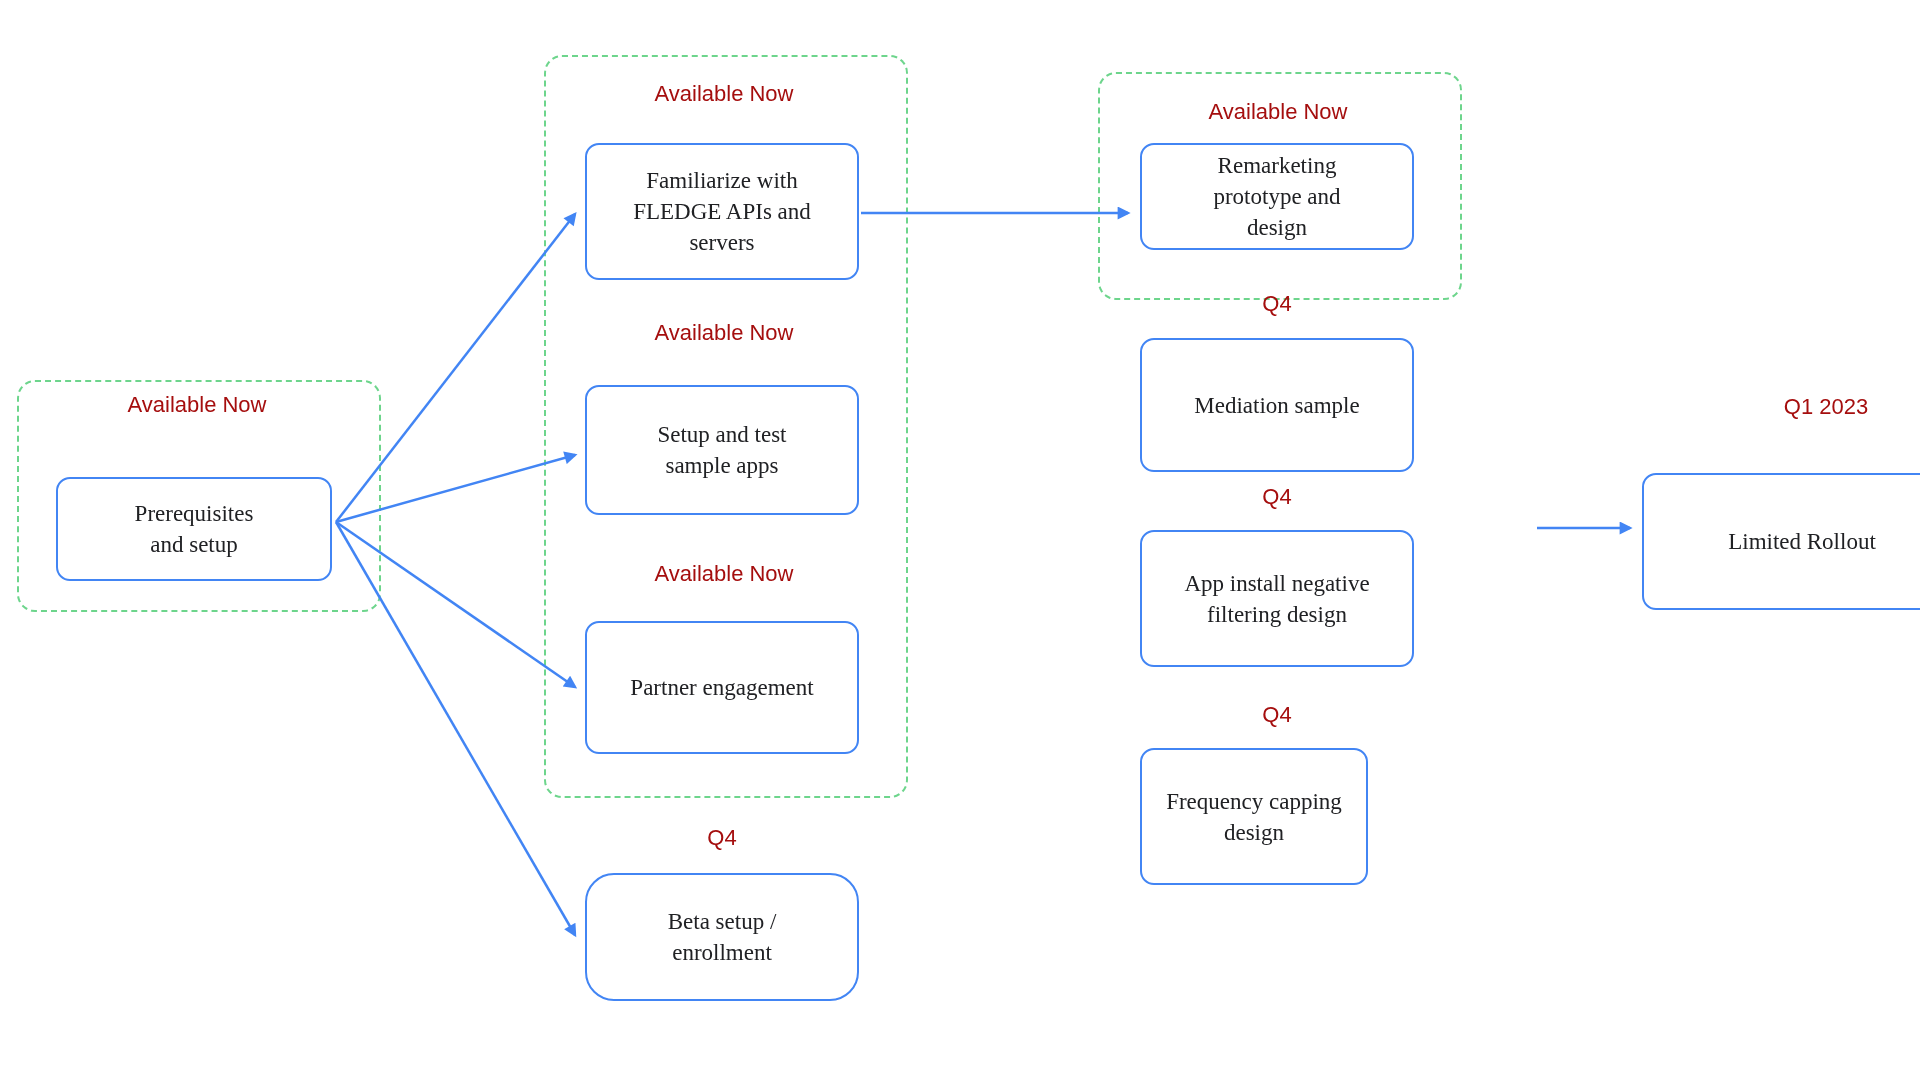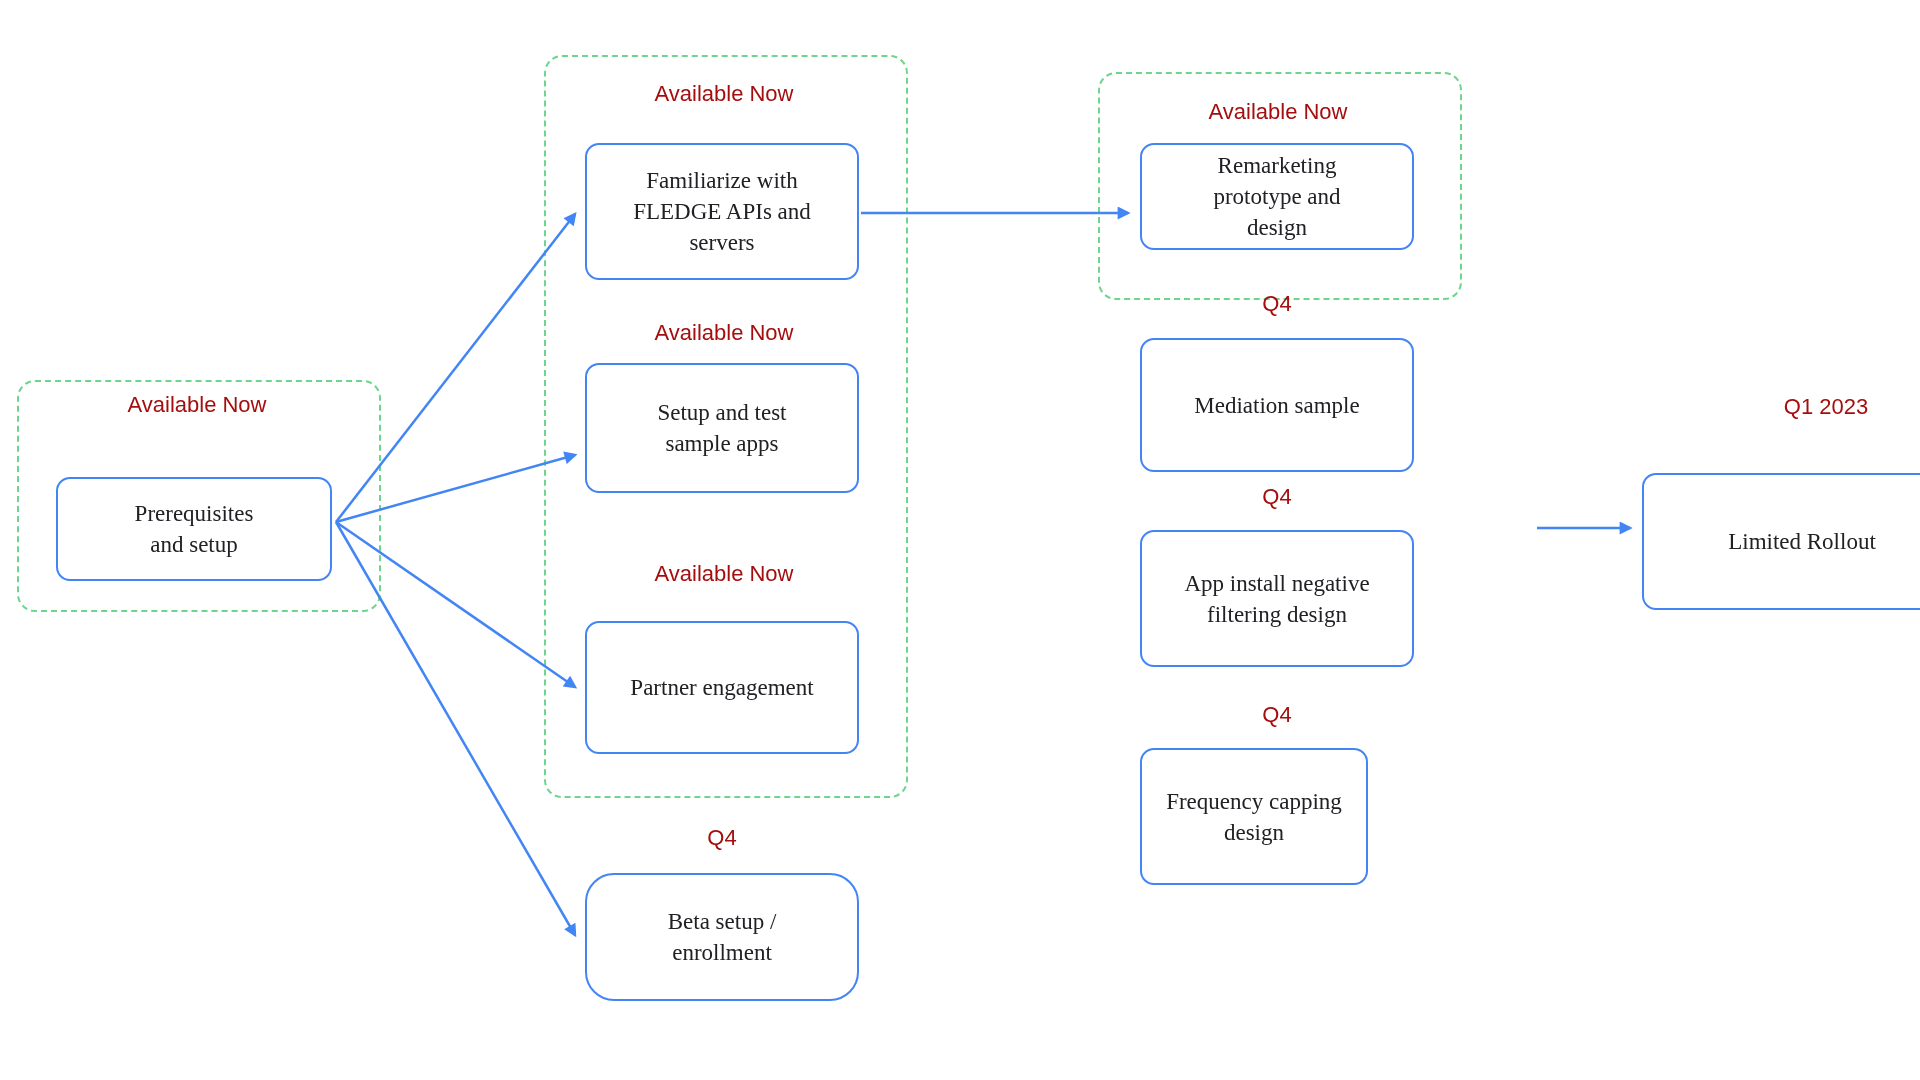--- a/index.html
+++ b/index.html
@@ -68,21 +68,21 @@
     text-align: center;
     color: #202124;
     font-size: 23px;
     line-height: 31px;
     white-space: pre-line;
     padding: 3px 10px;
     font-family: Liberation Serif, serif;
   }
   .n-prereq      { left: 56px;   top: 477px; width: 276px; height: 104px; }
   .n-familiarize { left: 585px;  top: 143px; width: 274px; height: 137px; }
-  .n-setup       { left: 585px;  top: 363px; width: 274px; height: 130px; }
+  .n-setup       { left: 585px;  top: 385px; width: 274px; height: 130px; }
   .n-partner     { left: 585px;  top: 621px; width: 274px; height: 133px; }
   .n-beta        { left: 585px;  top: 873px; width: 274px; height: 128px; border-radius: 29px; }
   .n-remarketing { left: 1140px; top: 143px; width: 274px; height: 107px; }
   .n-mediation   { left: 1140px; top: 338px; width: 274px; height: 134px; }
   .n-appinstall  { left: 1140px; top: 530px; width: 274px; height: 137px; }
   .n-frequency   { left: 1140px; top: 748px; width: 228px; height: 137px; }
   .n-rollout     { left: 1642px; top: 457px; width: 320px; height: 137px; margin-top: 16px; }
 </style>
 </head>
 <body>

